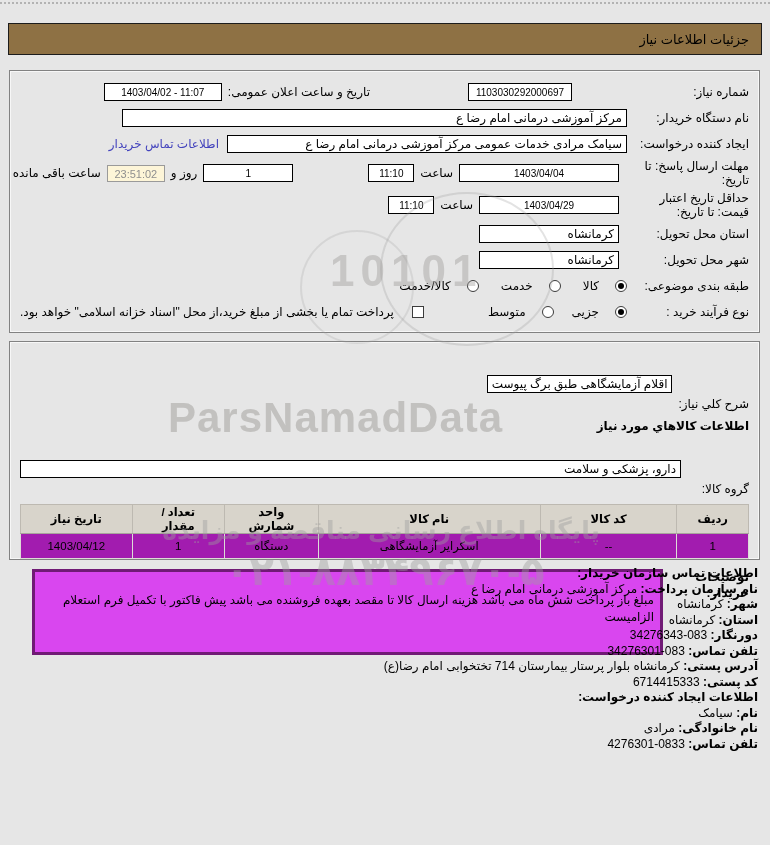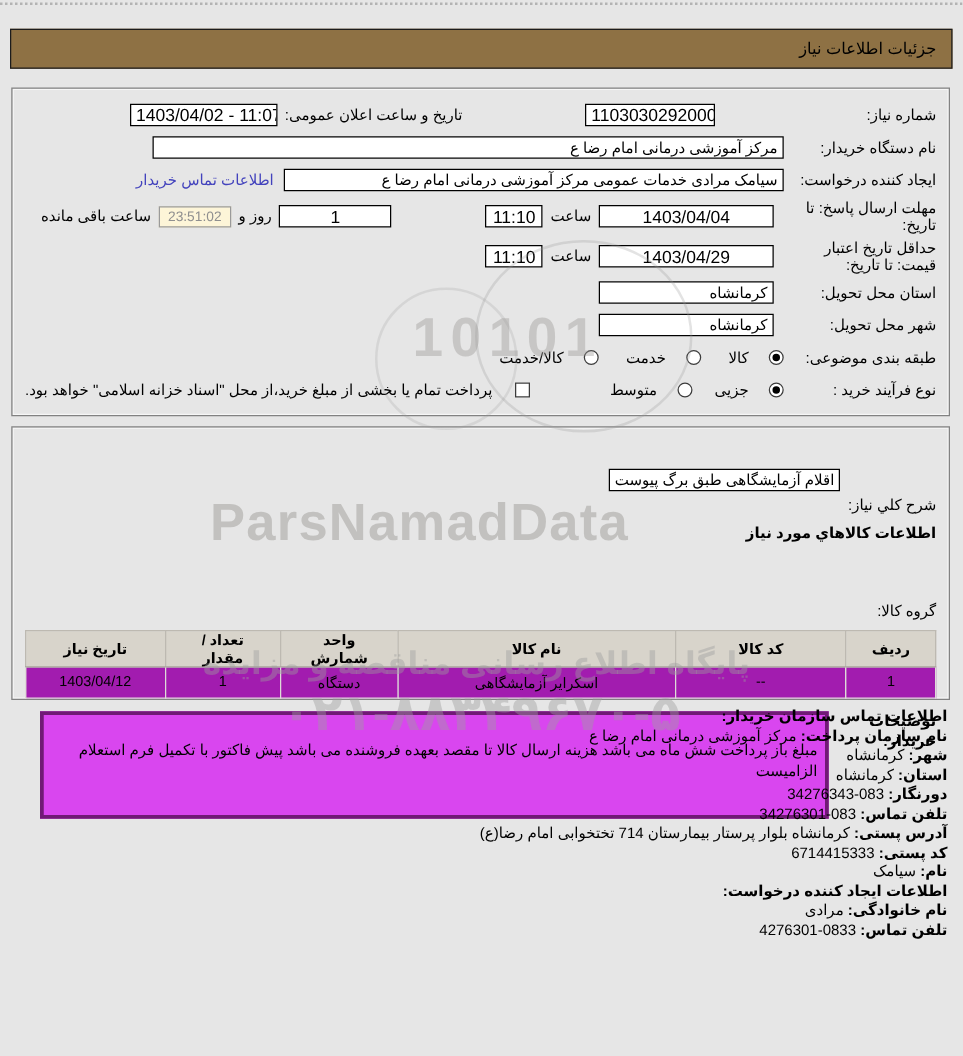--- a/index.html
+++ b/index.html
@@ -23,21 +23,21 @@
   #panel-need{top:341px;height:219px;padding-top:14px;}
   .frow{display:flex;align-items:center;margin-bottom:4px;min-height:22px;}
   .lbl{width:122px;flex-shrink:0;line-height:14px;}
   .lbl-b{font-weight:normal;margin-top:41px;}
   .field{
     background:#fff;border:1px solid #000;height:18px;line-height:17px;
     padding:0 4px;box-sizing:border-box;overflow:hidden;white-space:nowrap;flex-shrink:0;
   }
   .f-center{text-align:center;}
   .f-right{text-align:right;}
-  .f-num{font-size:14px;}
+  .f-num{font-size:10px;}
   .countdown{
     background:#fdf5d8;border:1px solid #9a9a9a;color:#8f8f8f;
     height:17px;line-height:16px;padding:0 3px;box-sizing:border-box;
     font-size:11px;text-align:center;flex-shrink:0;
   }
   .gap8{width:8px;flex-shrink:0;}
   .gap55{width:55px;flex-shrink:0;}
   .gap75{width:75px;flex-shrink:0;}
   .inline-lbl{padding:0 6px;white-space:nowrap;}
   .link{color:#4343bd;cursor:pointer;white-space:nowrap;}
@@ -105,21 +105,21 @@
   <div class="frow">
     <span class="lbl">ایجاد کننده درخواست:</span>
     <span class="field f-right" style="width:400px">سیامک مرادی خدمات عمومی مرکز آموزشی  درمانی امام رضا  ع</span>
     <span class="gap8"></span>
     <span class="link">اطلاعات تماس خریدار</span>
   </div>
 
   <div class="frow">
     <span class="lbl">مهلت ارسال پاسخ: تا تاریخ:</span>
     <span class="gap8"></span>
-    <span class="field f-center f-num" style="width:140px" dir="ltr">1403/04/04</span>
+    <span class="field f-center f-num" style="width:160px" dir="ltr">1403/04/04</span>
     <span class="inline-lbl">ساعت</span>
     <span class="field f-center f-num" style="width:46px" dir="ltr">11:10</span>
     <span class="gap75"></span>
     <span class="field f-center f-num" style="width:90px" dir="ltr">1</span>
     <span class="inline-lbl">روز و</span>
     <span class="countdown" style="width:58px" dir="ltr">23:51:02</span>
     <span class="inline-lbl">ساعت باقی مانده</span>
   </div>
 
   <div class="frow">
@@ -181,20 +181,21 @@
 
   <div class="frow">
     <span class="lbl-b" style="padding-left:6px">شرح کلي نیاز:</span>
     <span class="field f-right" style="max-width:420px">اقلام آزمایشگاهی طبق برگ پیوست</span>
   </div>
 
   <div class="section-heading">اطلاعات کالاهاي مورد نیاز</div>
 
   <div class="frow">
     <span class="lbl-b" style="width:68px;flex-shrink:0">گروه کالا:</span>
+    <span class="field f-right" style="flex:1">دارو، پزشکی و سلامت</span>
   </div>
 
   <table class="goods-table">
     <thead>
       <tr>
         <th style="width:5%">ردیف</th>
         <th style="width:20%">کد کالا</th>
         <th style="width:33%">نام کالا</th>
         <th style="width:13%">واحد شمارش</th>
         <th style="width:13%">تعداد / مقدار</th>
@@ -222,22 +223,22 @@
 
 <div id="contact-section">
   <div class="cline"><span class="cl">اطلاعات تماس سازمان خریدار:</span></div>
   <div class="cline"><span class="cl">نام سازمان پرداخت:</span> <span>مرکز آموزشی درمانی امام رضا ع</span></div>
   <div class="cline"><span class="cl">شهر:</span> <span>کرمانشاه</span></div>
   <div class="cline"><span class="cl">استان:</span> <span>کرمانشاه</span></div>
   <div class="cline"><span class="cl">دورنگار:</span> <span dir="ltr">34276343-083</span></div>
   <div class="cline"><span class="cl">تلفن تماس:</span> <span dir="ltr">34276301-083</span></div>
   <div class="cline"><span class="cl">آدرس پستی:</span> <span>کرمانشاه بلوار پرستار بیمارستان 714 تختخوابی امام رضا(ع)</span></div>
   <div class="cline"><span class="cl">کد پستی:</span> <span dir="ltr">6714415333</span></div>
+  <div class="cline"><span class="cl">اطلاعات ایجاد کننده درخواست:</span></div>
   <div class="cline"><span class="cl">نام:</span> <span>سیامک</span></div>
-  <div class="cline"><span class="cl">اطلاعات ایجاد کننده درخواست:</span></div>
   <div class="cline"><span class="cl">نام خانوادگی:</span> <span>مرادی</span></div>
   <div class="cline"><span class="cl">تلفن تماس:</span> <span dir="ltr">4276301-0833</span></div>
 </div>
 
 <div id="wm-circle"></div>
 <div id="wm-circle2"></div>
 <div class="wm" id="wm-digits">10101</div>
 <div class="wm" id="wm-brand">ParsNamadData</div>
 <div class="wm" id="wm-tagline">پایگاه اطلاع رسانی مناقصه و مزایده</div>
 <div class="wm" id="wm-phone">۰۲۱-۸۸۳۴۹۶۷۰-۵</div>

